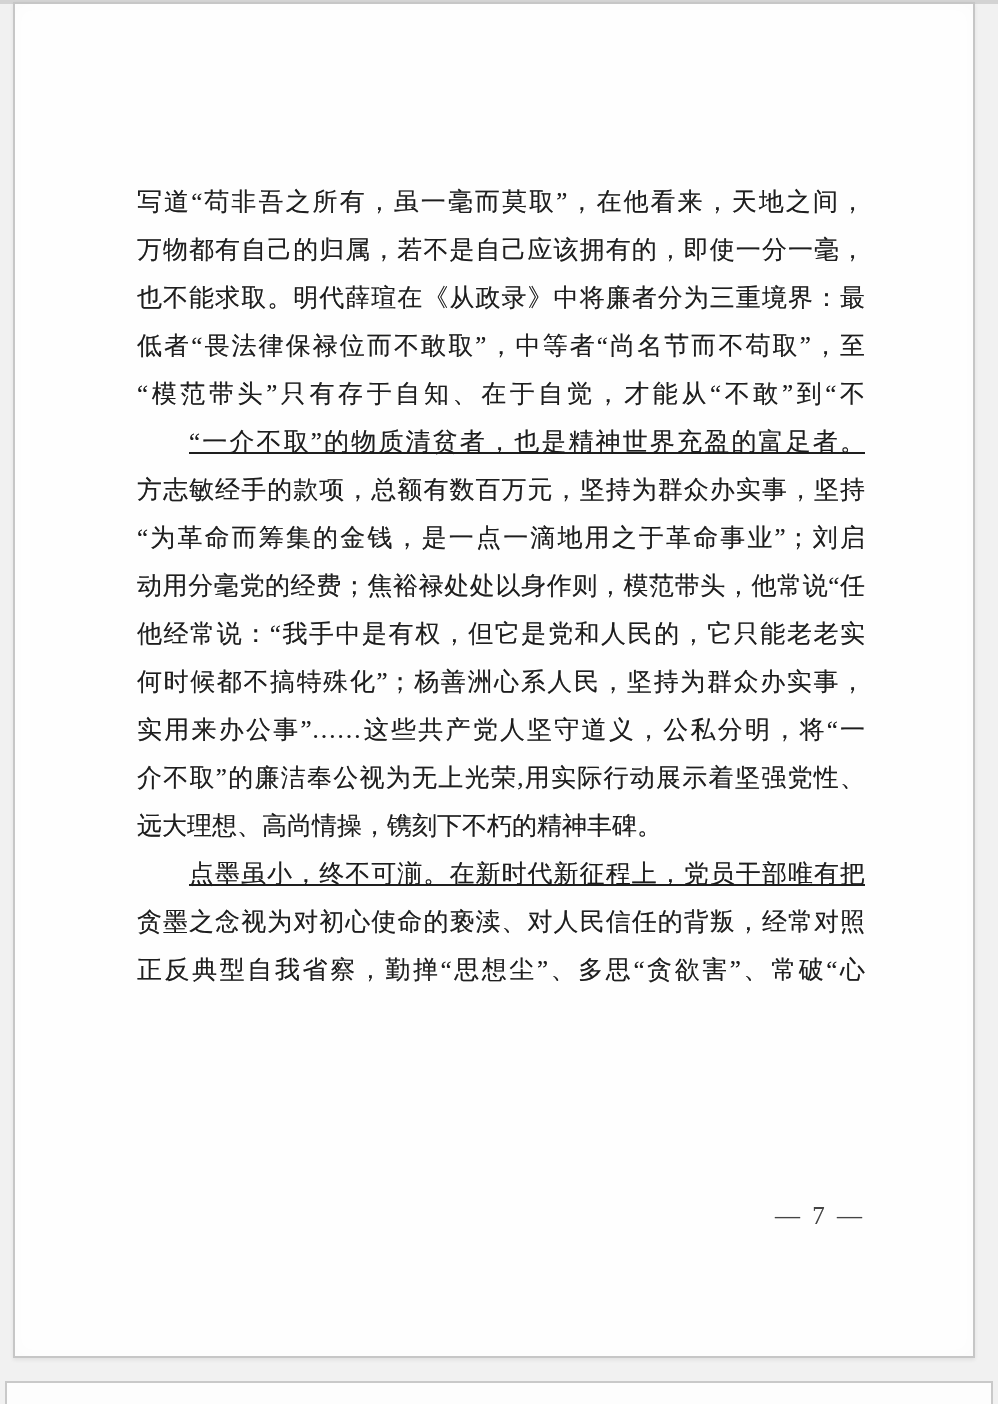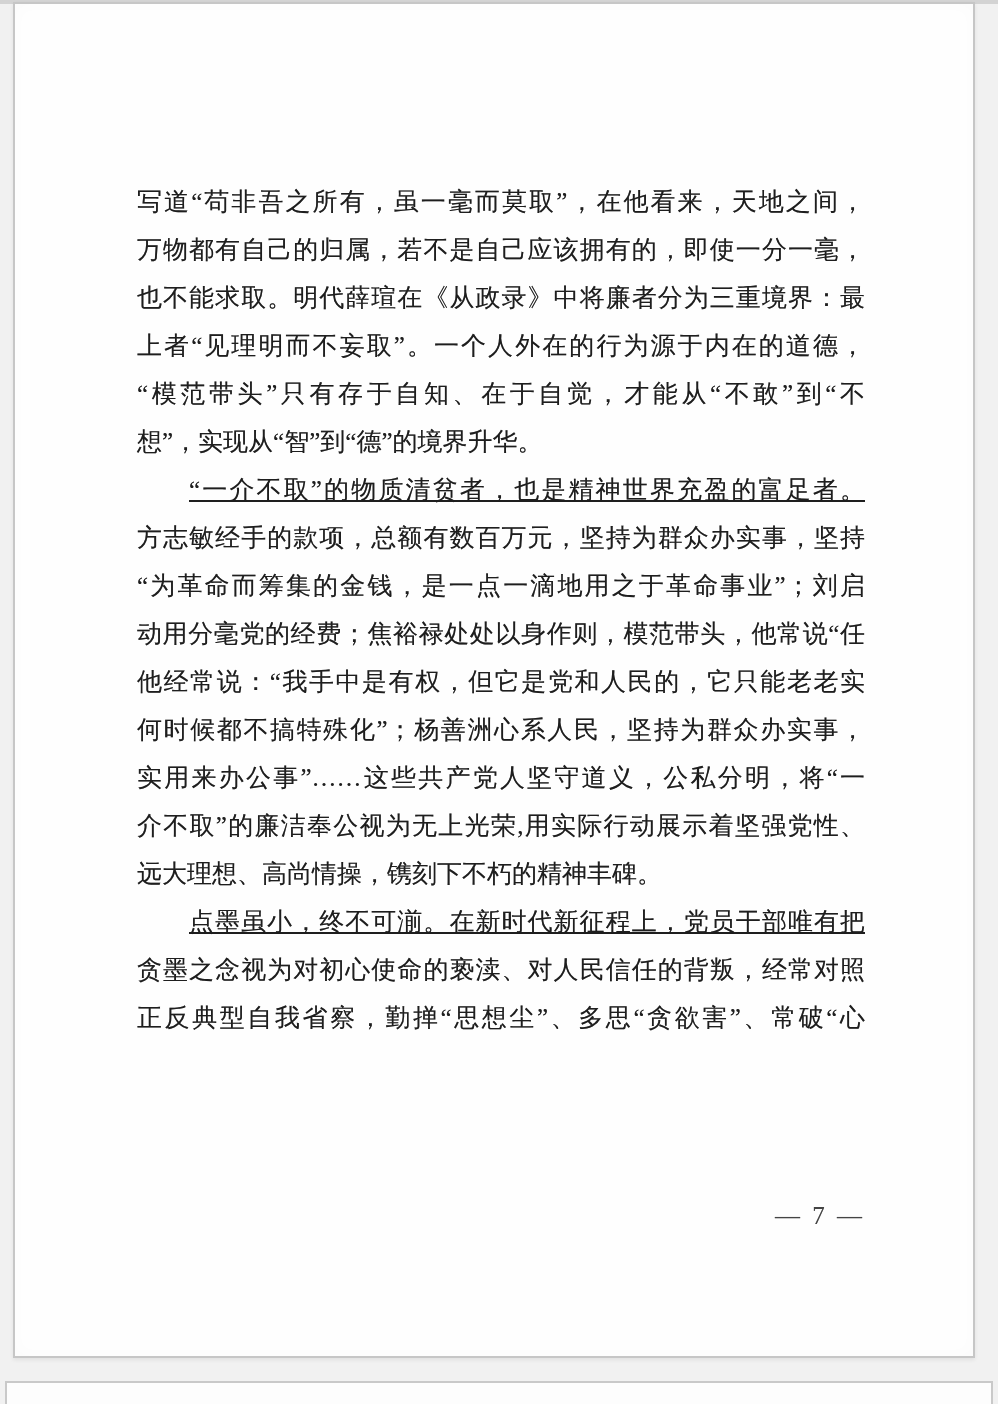--- a/index.html
+++ b/index.html
@@ -66,23 +66,22 @@
 
 <div class="viewport">
   <div class="photo-top-edge"></div>
 
   <div class="page-main">
     <div class="text-block">
 
     <div class="line">写道“苟非吾之所有，虽一毫而莫取”，在他看来，天地之间，</div>
         <div class="line">万物都有自己的归属，若不是自己应该拥有的，即使一分一毫，</div>
         <div class="line">也不能求取。明代薛瑄在《从政录》中将廉者分为三重境界：最</div>
-        <div class="line">上者“见理明而不妄取”。一个人外在的行为源于内在的道德，</div>
+        <div class="line">低者“畏法律保禄位而不敢取”，中等者“尚名节而不苟取”，至</div>
         <div class="line">“模范带头”只有存于自知、在于自觉，才能从“不敢”到“不</div>
-        <div class="line para-end">想”，实现从“智”到“德”的境界升华。</div>
         <div class="line indent">“一介不取”的物质清贫者，也是精神世界充盈的富足者。</div>
         <div class="line">方志敏经手的款项，总额有数百万元，坚持为群众办实事，坚持</div>
         <div class="line">“为革命而筹集的金钱，是一点一滴地用之于革命事业”；刘启</div>
         <div class="line">动用分毫党的经费；焦裕禄处处以身作则，模范带头，他常说“任</div>
         <div class="line">他经常说：“我手中是有权，但它是党和人民的，它只能老老实</div>
         <div class="line">何时候都不搞特殊化”；杨善洲心系人民，坚持为群众办实事，</div>
         <div class="line">实用来办公事”……这些共产党人坚守道义，公私分明，将“一</div>
         <div class="line">介不取”的廉洁奉公视为无上光荣,用实际行动展示着坚强党性、</div>
         <div class="line para-end">远大理想、高尚情操，镌刻下不朽的精神丰碑。</div>
         <div class="line indent">点墨虽小，终不可湔。在新时代新征程上，党员干部唯有把</div>

